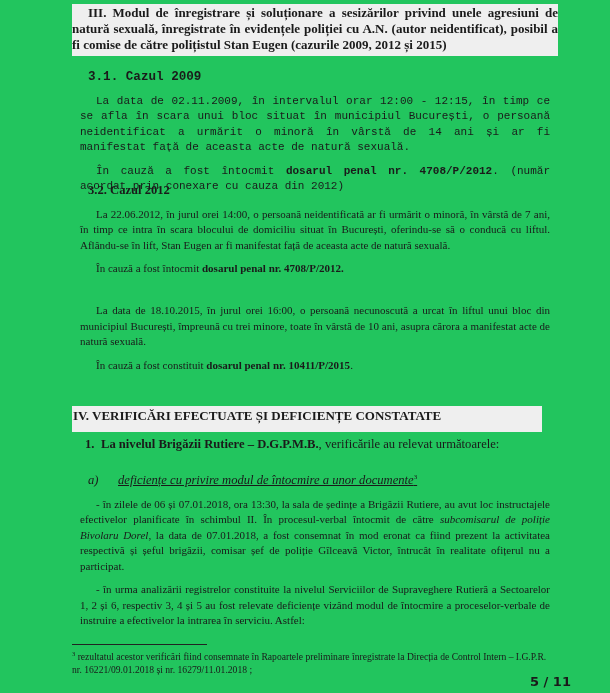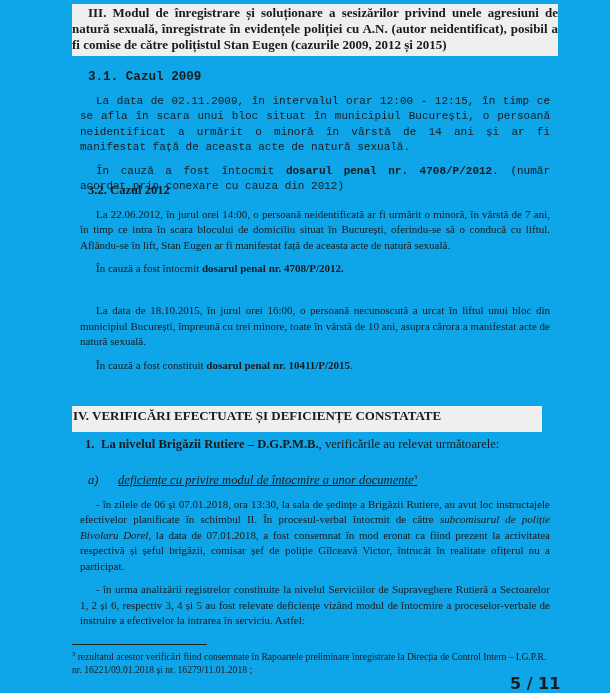--- a/index.html
+++ b/index.html
@@ -1,21 +1,21 @@
 <!DOCTYPE html>
 <html><head>
 <meta charset="utf-8">
 <style>
   html, body { margin: 0; padding: 0; background: #ffffff; }
   body {
     width: 610px; height: 693px; overflow: hidden; position: relative;
     font-family: "Liberation Serif", "DejaVu Serif", serif;
     color: #1a1a1a;
   }
-  .page { position: absolute; left: 0; top: 0; width: 610px; height: 693px; background: #0ea5e9; }
+  .page { position: absolute; left: 0; top: 0; width: 610px; height: 693px; background: #22c55e; }
   .col { position: absolute; left: 72px; width: 486px; }
   .heading-box {
     background: #efefef;
     font-weight: bold;
     font-size: 13px;
     line-height: 16px;
     text-align: justify;
   }
   #h3 { top: 4px; padding: 1px 0 3px 0; }
   #h3 .txt { text-indent: 16px; display: block; }
@@ -32,21 +32,21 @@
   #lvl1 { top: 437px; font-size: 12.6px; line-height: 15.5px; padding-left: 13px; }
   #lvl1 .num { font-weight: bold; display: inline-block; width: 16px; }
   #lvl1 .lbl { font-weight: bold; }
   #item-a { top: 470px; }
   .item-a-line { font-size: 12.6px; line-height: 15.5px; padding-left: 16px; font-style: italic; text-decoration: underline; }
   .item-a-line .letter { display: inline-block; width: 30px; }
   .item-a-line sup { font-size: 7px; font-style: normal; }
   .fn-rule { position: absolute; left: 72px; top: 644px; width: 135px; height: 1px; background: #222; }
   .footnote { position: absolute; left: 72px; top: 648px; width: 486px; font-size: 9.6px; line-height: 12.5px; }
   .footnote sup { font-size: 6.5px; }
-  .page-num { position: absolute; left: 510px; top: 674px; font-size: 16px; font-weight: bold; font-family: "DejaVu Sans", sans-serif; text-align: right; }
+  .page-num { position: absolute; left: 530px; top: 674px; font-size: 13px; font-weight: bold; font-family: "DejaVu Sans", sans-serif; text-align: right; }
 </style>
 </head>
 <body>
 
 <div class="page">
 
   <div class="col heading-box" id="h3">
     <span class="txt">III. Modul de înregistrare și soluționare a sesizărilor privind unele agresiuni de natură sexuală, înregistrate în evidențele poliției cu A.N. (autor neidentificat), posibil a fi comise de către polițistul Stan Eugen (cazurile 2009, 2012 și 2015)</span>
   </div>
 

